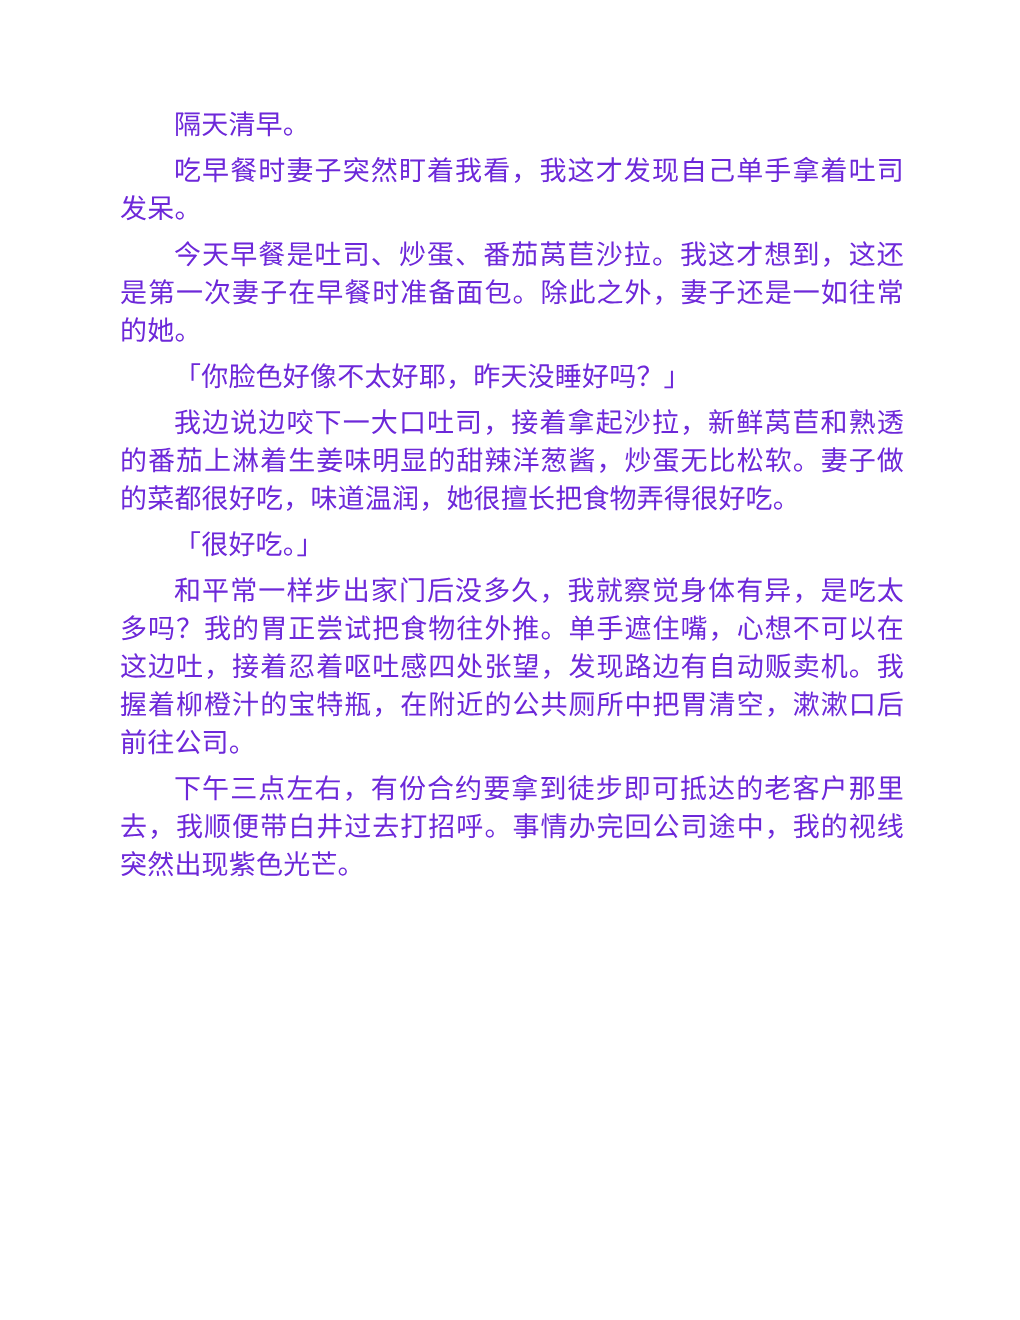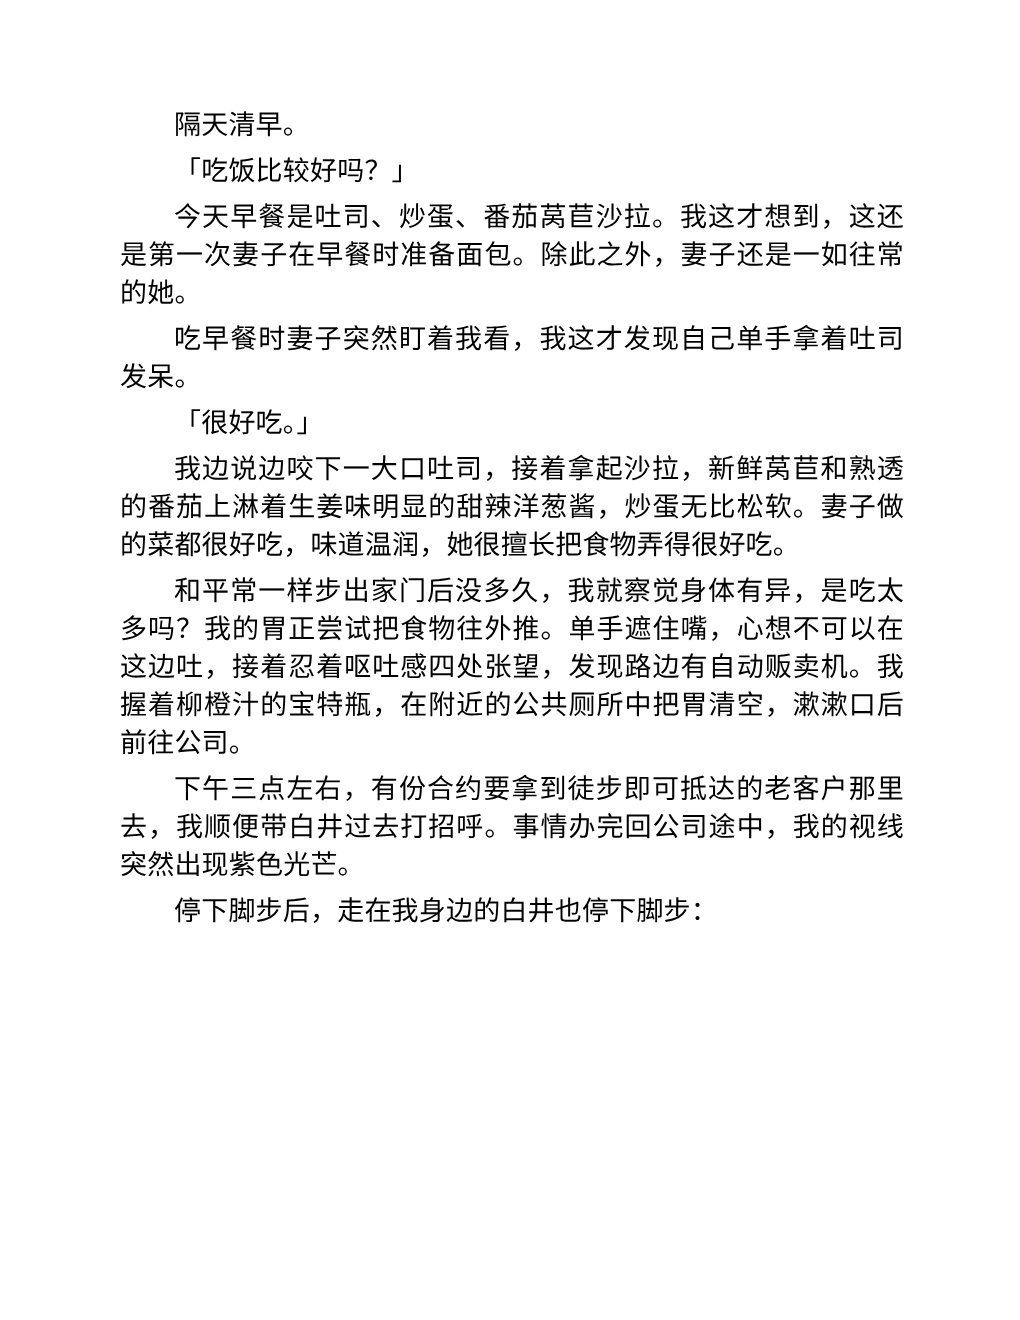--- a/index.html
+++ b/index.html
@@ -23,21 +23,21 @@
     position: absolute;
     left: 120px;
     top: 106px;
     width: 784px;
   }
 
   .para {
     font-family: "DejaVu Serif", "Liberation Serif", serif;
     font-size: 27px;
     line-height: 38px;
-    color: #000000;
+    color: #6d28d9;
     margin: 0 0 8px 0;
     text-align: justify;
     text-justify: inter-ideograph;
     text-indent: 2em;
     letter-spacing: 0.2px;
     word-break: break-all;
     -webkit-font-smoothing: antialiased;
   }
 
   .para:last-child {
@@ -49,23 +49,22 @@
     text-indent: 2em;
   }
 </style>
 </head>
 <body>
 
 <div class="page">
   <div class="text-column">
 
     <p class="para">隔天清早。</p>
-    <p class="para dialogue">「吃饭比较好吗？」</p>
+    <p class="para">吃早餐时妻子突然盯着我看，我这才发现自己单手拿着吐司发呆。</p>
     <p class="para">今天早餐是吐司、炒蛋、番茄莴苣沙拉。我这才想到，这还是第一次妻子在早餐时准备面包。除此之外，妻子还是一如往常的她。</p>
-    <p class="para">吃早餐时妻子突然盯着我看，我这才发现自己单手拿着吐司发呆。</p>
+    <p class="para dialogue">「你脸色好像不太好耶，昨天没睡好吗？」</p>
+    <p class="para">我边说边咬下一大口吐司，接着拿起沙拉，新鲜莴苣和熟透的番茄上淋着生姜味明显的甜辣洋葱酱，炒蛋无比松软。妻子做的菜都很好吃，味道温润，她很擅长把食物弄得很好吃。</p>
     <p class="para dialogue">「很好吃。」</p>
-    <p class="para">我边说边咬下一大口吐司，接着拿起沙拉，新鲜莴苣和熟透的番茄上淋着生姜味明显的甜辣洋葱酱，炒蛋无比松软。妻子做的菜都很好吃，味道温润，她很擅长把食物弄得很好吃。</p>
     <p class="para">和平常一样步出家门后没多久，我就察觉身体有异，是吃太多吗？我的胃正尝试把食物往外推。单手遮住嘴，心想不可以在这边吐，接着忍着呕吐感四处张望，发现路边有自动贩卖机。我握着柳橙汁的宝特瓶，在附近的公共厕所中把胃清空，漱漱口后前往公司。</p>
     <p class="para">下午三点左右，有份合约要拿到徒步即可抵达的老客户那里去，我顺便带白井过去打招呼。事情办完回公司途中，我的视线突然出现紫色光芒。</p>
-    <p class="para">停下脚步后，走在我身边的白井也停下脚步：</p>
 
   </div>
 </div>
 
 </body></html>

